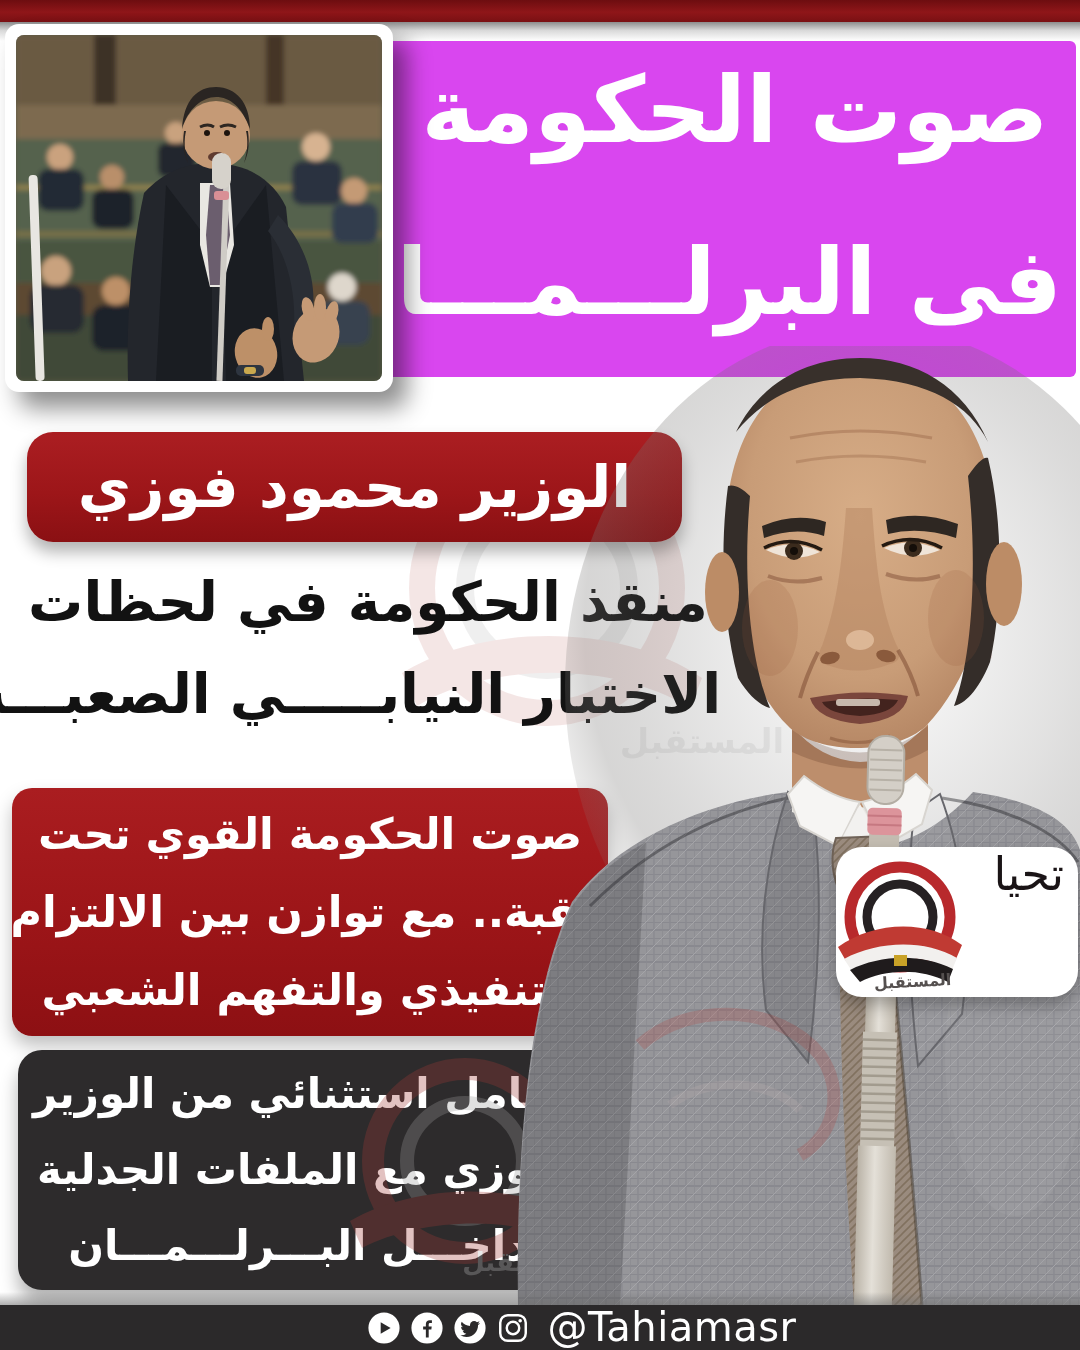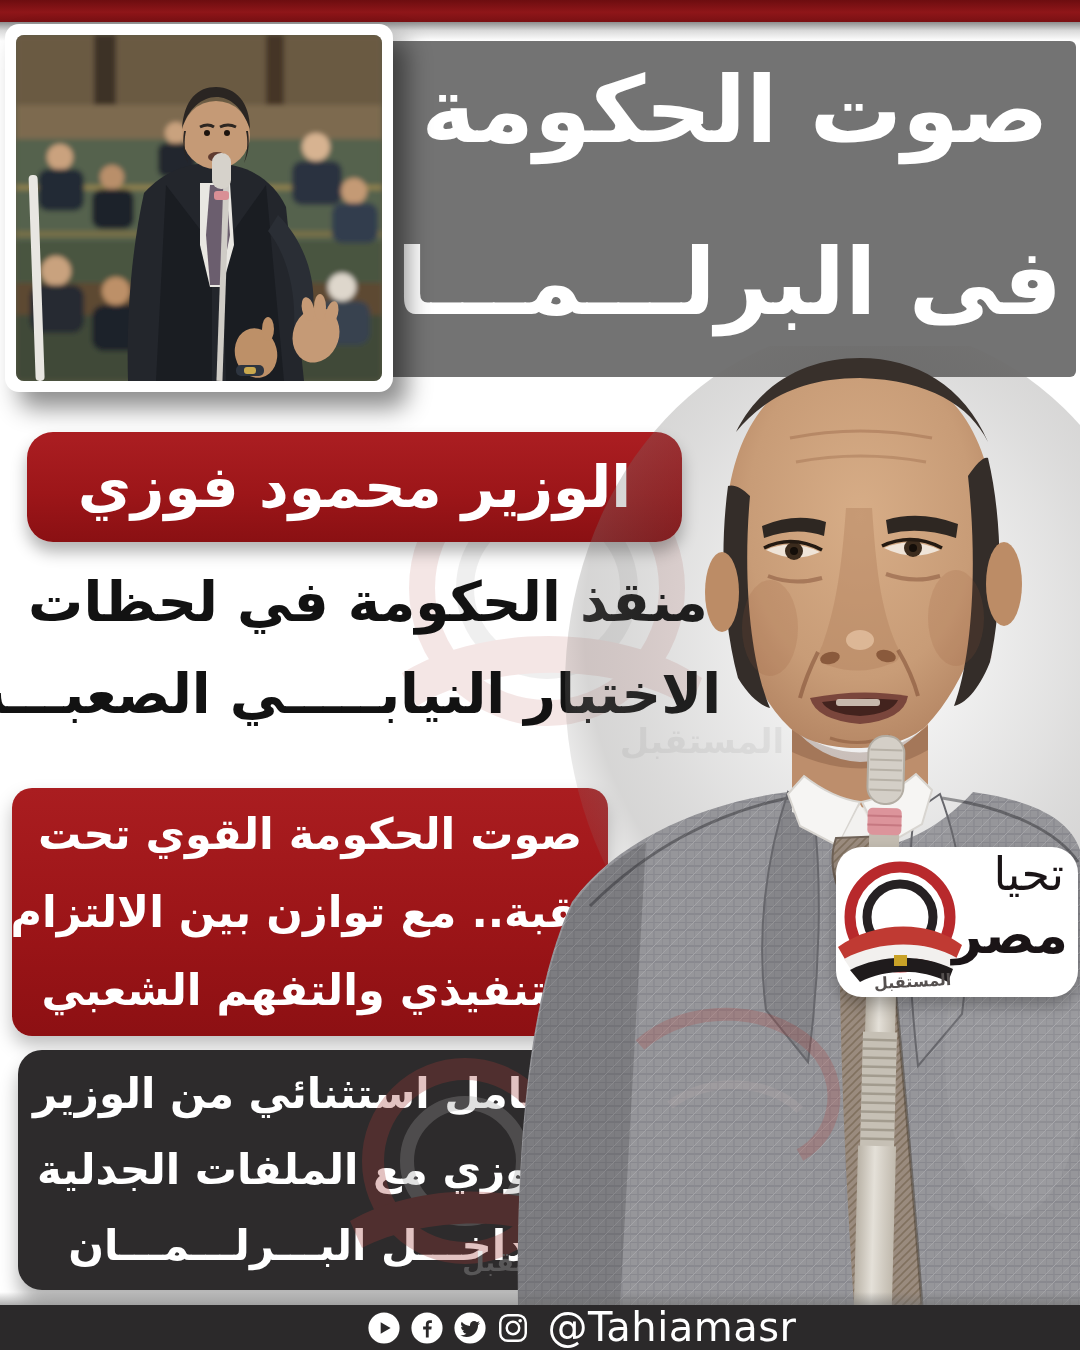--- a/index.html
+++ b/index.html
@@ -8,21 +8,21 @@
     background:#ffffff;
     font-family:"DejaVu Sans", sans-serif;
   }
   .abs{position:absolute;}
   
   .top-red-bar{left:0;top:0;width:1080px;height:22px;
     background:linear-gradient(180deg,#6d0d10 0%,#8f1619 55%,#7a1013 100%);z-index:2;}
   .top-strip{left:0;top:22px;width:1080px;height:19px;
     background:linear-gradient(180deg,#8d8d8d 0%,#d9d9d9 45%,#ffffff 100%);z-index:2;}
   
-  .header-box{left:18px;top:41px;width:1058px;height:336px;background:#737373;
+  .header-box{left:18px;top:41px;width:1058px;height:336px;background:#d946ef;
     border-radius:6px;z-index:1;}
   .header-text{position:absolute;left:390px;right:14px;top:0;bottom:0;}
   .header-line{position:absolute;left:0;right:0;text-align:center;color:#ffffff;
     font-weight:bold;font-size:92px;line-height:104px;white-space:nowrap;direction:rtl;}
   .header-line.l1{top:18px;}
   .header-line.l2{top:190px;}
   
   .wm{pointer-events:none;}
   .wm-mid{left:372px;top:408px;width:620px;height:380px;z-index:2;opacity:.13;}
   .wm-black{left:290px;top:1056px;width:470px;height:230px;z-index:4;opacity:.30;}
@@ -319,21 +319,20 @@
   <div class="abs logo-card">
     <svg class="abs" style="left:0;top:0" width="130" height="150" viewBox="0 0 130 150">
       <circle cx="64" cy="70" r="50" fill="none" stroke="#b8292c" stroke-width="11"></circle>
       <circle cx="64" cy="70" r="33" fill="none" stroke="#262123" stroke-width="9"></circle>
       <path d="M2 100 C 38 74 92 72 126 98 L 120 112 C 88 92 42 94 10 114 Z" fill="#c03a33"></path>
       <path d="M8 112 C 42 94 88 92 121 111 L 116 123 C 86 106 46 108 16 124 Z" fill="#f2f0ee"></path>
       <path d="M14 123 C 44 108 84 106 117 122 L 112 135 C 84 121 50 122 24 135 Z" fill="#1f1b1c"></path>
       <rect x="58" y="108" width="13" height="11" fill="#c9a227"></rect>
     </svg>
     <div class="logo-w1">تحيا</div>
-    <div class="logo-w2">مصر</div>
     <div class="logo-sub">المستقبل</div>
   </div>
 
   <div class="abs bar-fade"></div>
   <div class="abs bottom-bar">
     <div class="row">
       <svg class="sicon" viewBox="0 0 36 36">
         <circle cx="18" cy="18" r="16.5" fill="#ffffff"></circle>
         <path d="M14.5 11.8 25 18 14.5 24.2Z" fill="#2b292a"></path>
       </svg>

